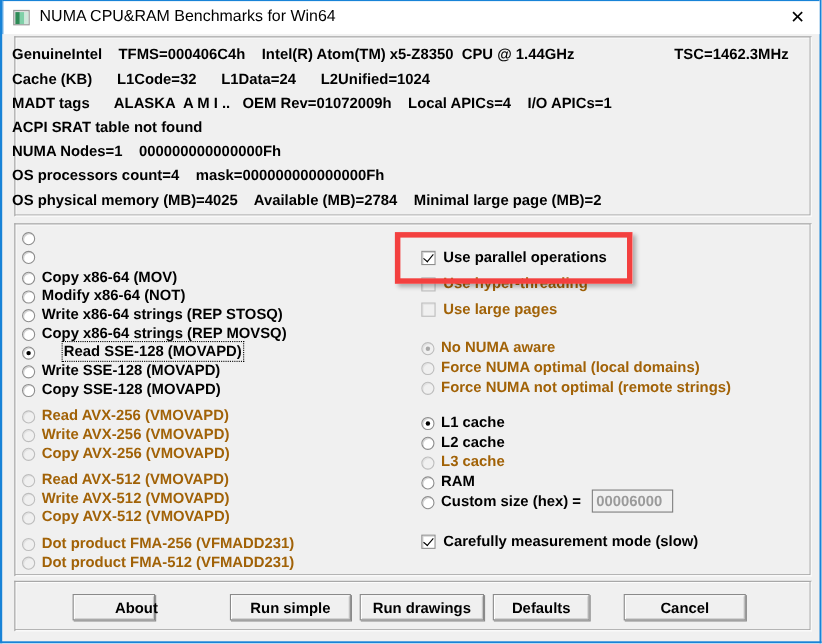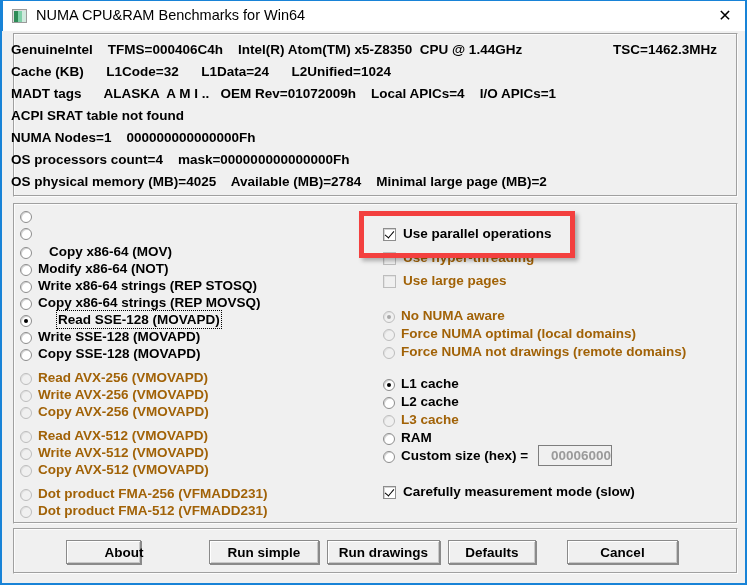--- a/index.html
+++ b/index.html
@@ -12,21 +12,20 @@
   }
   #app {
     position: relative;
     width: 747px;
     height: 585px;
     box-sizing: border-box;
     background: #f0f0f0;
     border: 2px solid #1883d7;
     border-top: none;
     overflow: hidden;
-    text-align: right;
   }
   
   .titlebar {
     position: absolute;
     left: 0; top: 0;
     width: 747px;
     height: 31px;
     background: #ffffff;
     border-top: 1px solid #1883d7;
     border-left: 1px solid #1883d7;
@@ -243,21 +242,21 @@
   <div class="info-line" style="top:174px;">OS physical memory (MB)=4025    Available (MB)=2784    Minimal large page (MB)=2</div>
 
   <div class="groupbox" id="gb-opts"></div>
 
   <div class="opt" style="left:18px; top:211px;">
     <span class="radio"></span>
   </div>
   <div class="opt" style="left:18px; top:228px;">
     <span class="radio"></span>
   </div>
-  <div class="opt" style="left:18px; top:245px;gap:11px;">
+  <div class="opt" style="left:18px; top:245px;">
     <span class="radio"></span>
     <span class="label">Copy x86-64 (MOV)</span>
   </div>
   <div class="opt" style="left:18px; top:262px;">
     <span class="radio"></span>
     <span class="label">Modify x86-64 (NOT)</span>
   </div>
   <div class="opt" style="left:18px; top:279px;">
     <span class="radio"></span>
     <span class="label">Write x86-64 strings (REP STOSQ)</span>
@@ -327,21 +326,21 @@
   <div class="opt disabled" style="left:381px; top:309px;">
     <span class="radio checked"></span>
     <span class="label">No NUMA aware</span>
   </div>
   <div class="opt disabled" style="left:381px; top:327px;">
     <span class="radio"></span>
     <span class="label">Force NUMA optimal (local domains)</span>
   </div>
   <div class="opt disabled" style="left:381px; top:345px;">
     <span class="radio"></span>
-    <span class="label">Force NUMA not drawings (remote domains)</span>
+    <span class="label">Force NUMA not optimal (remote strings)</span>
   </div>
 
   <div class="opt" style="left:381px; top:377px;">
     <span class="radio checked"></span>
     <span class="label">L1 cache</span>
   </div>
   <div class="opt" style="left:381px; top:395px;">
     <span class="radio"></span>
     <span class="label">L2 cache</span>
   </div>

